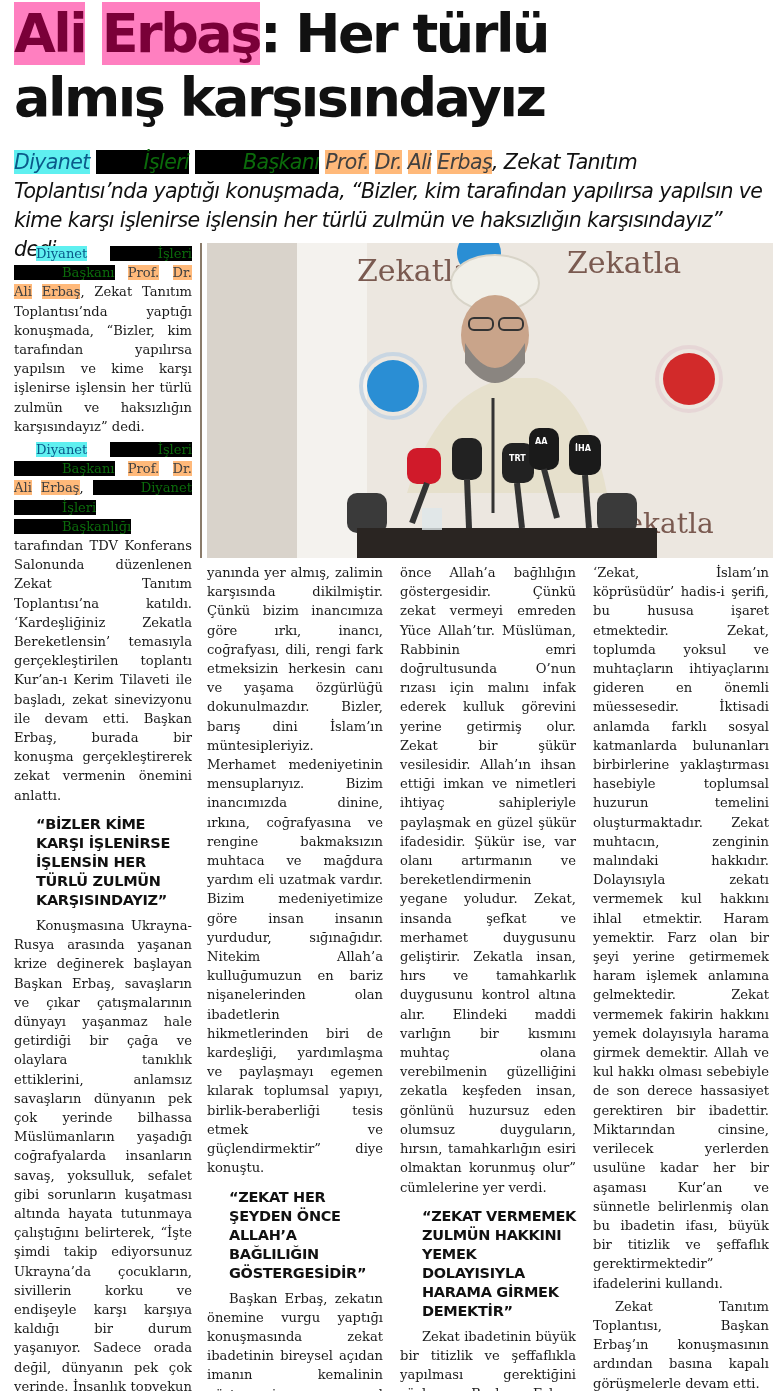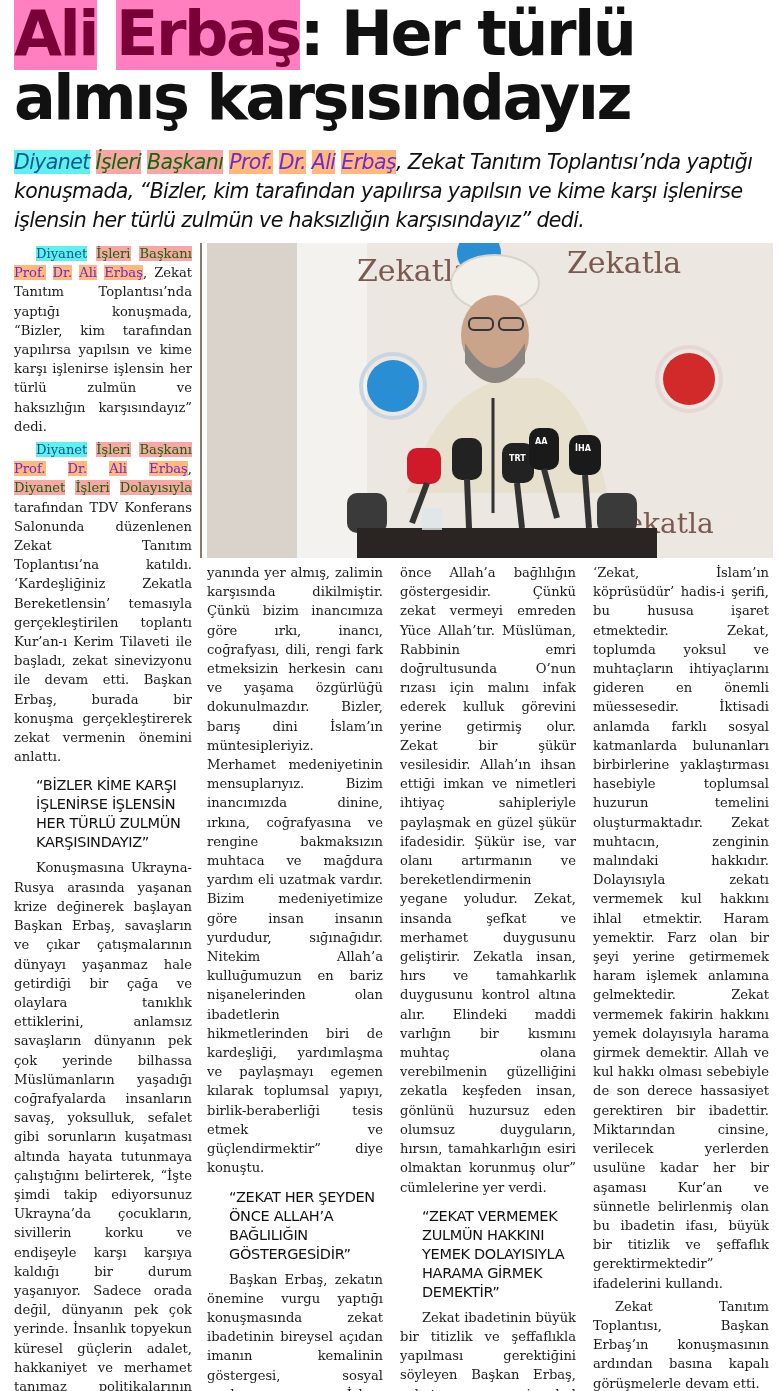--- a/index.html
+++ b/index.html
@@ -1,26 +1,26 @@
 <!DOCTYPE html>
 <html><head>
 <meta charset="utf-8">
 <style>
   html,body{margin:0;padding:0;background:#fff;}
   body{width:780px;height:1391px;position:relative;overflow:hidden;color:#1a1a1a;}
-  .headline{position:absolute;left:14px;top:2px;width:760px;font-family:"DejaVu Sans",sans-serif;font-weight:bold;font-size:62px;line-height:64px;letter-spacing:-2.5px;color:#111;}
+  .headline{position:absolute;left:14px;top:2px;width:760px;font-family:"DejaVu Sans",sans-serif;font-weight:bold;font-size:54px;line-height:64px;letter-spacing:-2.5px;color:#111;}
   .hl-name{background:#ff7fc0;color:#7a0038;}
   .spot{position:absolute;left:14px;top:148px;width:760px;font-family:"DejaVu Sans",sans-serif;font-style:italic;font-size:20.5px;line-height:29px;letter-spacing:-0.6px;color:#111;}
   .hc{background:#5ff0f0;color:#0a5a8a;}
-  .hg{background:#fca5a5;color:#0b6b0b;}
-  .ho{background:#ffb97a;color:#6d28d9;}
+  .hg{background:#000000;color:#0b6b0b;padding-left:48px;}
+  .ho{background:#ffb97a;color:#404040;}
   .col{position:absolute;font-family:"DejaVu Serif",serif;font-size:13.1px;line-height:19.2px;text-align:justify;color:#1a1a1a;}
   .col p{margin:0;text-indent:22px;}
   .col p+p{margin-top:4px;}
-  .sub{font-family:"DejaVu Sans",sans-serif;font-weight:normal;font-size:14.5px;line-height:19px;color:#111;margin:10px 0 6px 22px;text-indent:0;letter-spacing:-0.3px;text-align:left;}
+  .sub{font-family:"DejaVu Sans",sans-serif;font-weight:bold;font-size:14.5px;line-height:19px;color:#111;margin:10px 0 6px 22px;text-indent:0;letter-spacing:-0.3px;text-align:left;}
   .c1{left:14px;top:244px;width:178px;}
   .c2{left:207px;top:563px;width:176px;}
   .c3{left:400px;top:563px;width:176px;}
   .c4{left:593px;top:563px;width:176px;}
   .photo{position:absolute;left:207px;top:243px;width:566px;height:315px;overflow:hidden;background:#e8e3dc;}
   .photo svg{display:block;}
   .rule{position:absolute;left:200px;top:243px;width:2px;height:315px;background:#8a7b6a;}
 </style>
 </head>
 <body>
@@ -98,21 +98,21 @@
   <p>
     <span class="hc">Diyanet</span>
     <span class="hg">İşleri</span>
     <span class="hg">Başkanı</span>
     <span class="ho">Prof.</span>
     <span class="ho">Dr.</span>
     <span class="ho">Ali</span>
     <span class="ho">Erbaş</span>,
     <span class="hg">Diyanet</span>
     <span class="hg">İşleri</span>
-    <span class="hg">Dolayısıyla</span><span> tarafından TDV Konferans Salonunda düzenlenen Zekat Tanıtım Toplantısı’na katıldı. ‘Kardeşliğiniz Zekatla Bereketlensin’ temasıyla gerçekleştirilen toplantı Kur’an-ı Kerim Tilaveti ile başladı, zekat sinevizyonu ile devam etti. Başkan Erbaş, burada bir konuşma gerçekleştirerek zekat vermenin önemini anlattı.</span>
+    <span class="hg">Başkanlığı</span><span> tarafından TDV Konferans Salonunda düzenlenen Zekat Tanıtım Toplantısı’na katıldı. ‘Kardeşliğiniz Zekatla Bereketlensin’ temasıyla gerçekleştirilen toplantı Kur’an-ı Kerim Tilaveti ile başladı, zekat sinevizyonu ile devam etti. Başkan Erbaş, burada bir konuşma gerçekleştirerek zekat vermenin önemini anlattı.</span>
   </p>
   <div class="sub">“BİZLER KİME KARŞI İŞLENİRSE İŞLENSİN HER TÜRLÜ ZULMÜN KARŞISINDAYIZ”</div>
   <p>Konuşmasına Ukrayna-Rusya arasında yaşanan krize değinerek başlayan Başkan Erbaş, savaşların ve çıkar çatışmalarının dünyayı yaşanmaz hale getirdiği bir çağa ve olaylara tanıklık ettiklerini, anlamsız savaşların dünyanın pek çok yerinde bilhassa Müslümanların yaşadığı coğrafyalarda insanların savaş, yoksulluk, sefalet gibi sorunların kuşatması altında hayata tutunmaya çalıştığını belirterek, “İşte şimdi takip ediyorsunuz Ukrayna’da çocukların, sivillerin korku ve endişeyle karşı karşıya kaldığı bir durum yaşanıyor. Sadece orada değil, dünyanın pek çok yerinde. İnsanlık topyekun küresel güçlerin adalet, hakkaniyet ve merhamet tanımaz politikalarının bedelini ödüyor. Bir kez daha altını çizerek ifade edeyim ki, bizler, kim tarafından yapılırsa yapılsın ve kime karşı işlenirse işlensin her türlü zulmün ve haksızlığın karşısındayız. Bizim milletimiz tarihte yerini aldığı andan itibaren her zaman hep mazlumun</p>
 </div>
 
 <div class="col c2">
   <p style="text-indent:0">yanında yer almış, zalimin karşısında dikilmiştir. Çünkü bizim inancımıza göre ırkı, inancı, coğrafyası, dili, rengi fark etmeksizin herkesin canı ve yaşama özgürlüğü dokunulmazdır. Bizler, barış dini İslam’ın müntesipleriyiz. Merhamet medeniyetinin mensuplarıyız. Bizim inancımızda dinine, ırkına, coğrafyasına ve rengine bakmaksızın muhtaca ve mağdura yardım eli uzatmak vardır. Bizim medeniyetimize göre insan insanın yurdudur, sığınağıdır. Nitekim Allah’a kulluğumuzun en bariz nişanelerinden olan ibadetlerin hikmetlerinden biri de kardeşliği, yardımlaşma ve paylaşmayı egemen kılarak toplumsal yapıyı, birlik-beraberliği tesis etmek ve güçlendirmektir” diye konuştu.</p>
   <div class="sub">“ZEKAT HER ŞEYDEN ÖNCE ALLAH’A BAĞLILIĞIN GÖSTERGESİDİR”</div>
   <p>Başkan Erbaş, zekatın önemine vurgu yaptığı konuşmasında zekat ibadetinin bireysel açıdan imanın kemalinin göstergesi, sosyal açıdansa İslam toplumunun temel taşı olduğunun altını çizerek, “Zekatın gerek bireysel gerekse toplumsal açıdan birçok hikmet ve hedefi vardır. Bunların bilinmesi, bu ibadetin daha bilinçli ve içten yapılmasına vesile olacaktır. Zekat her şeyden</p>
 </div>

